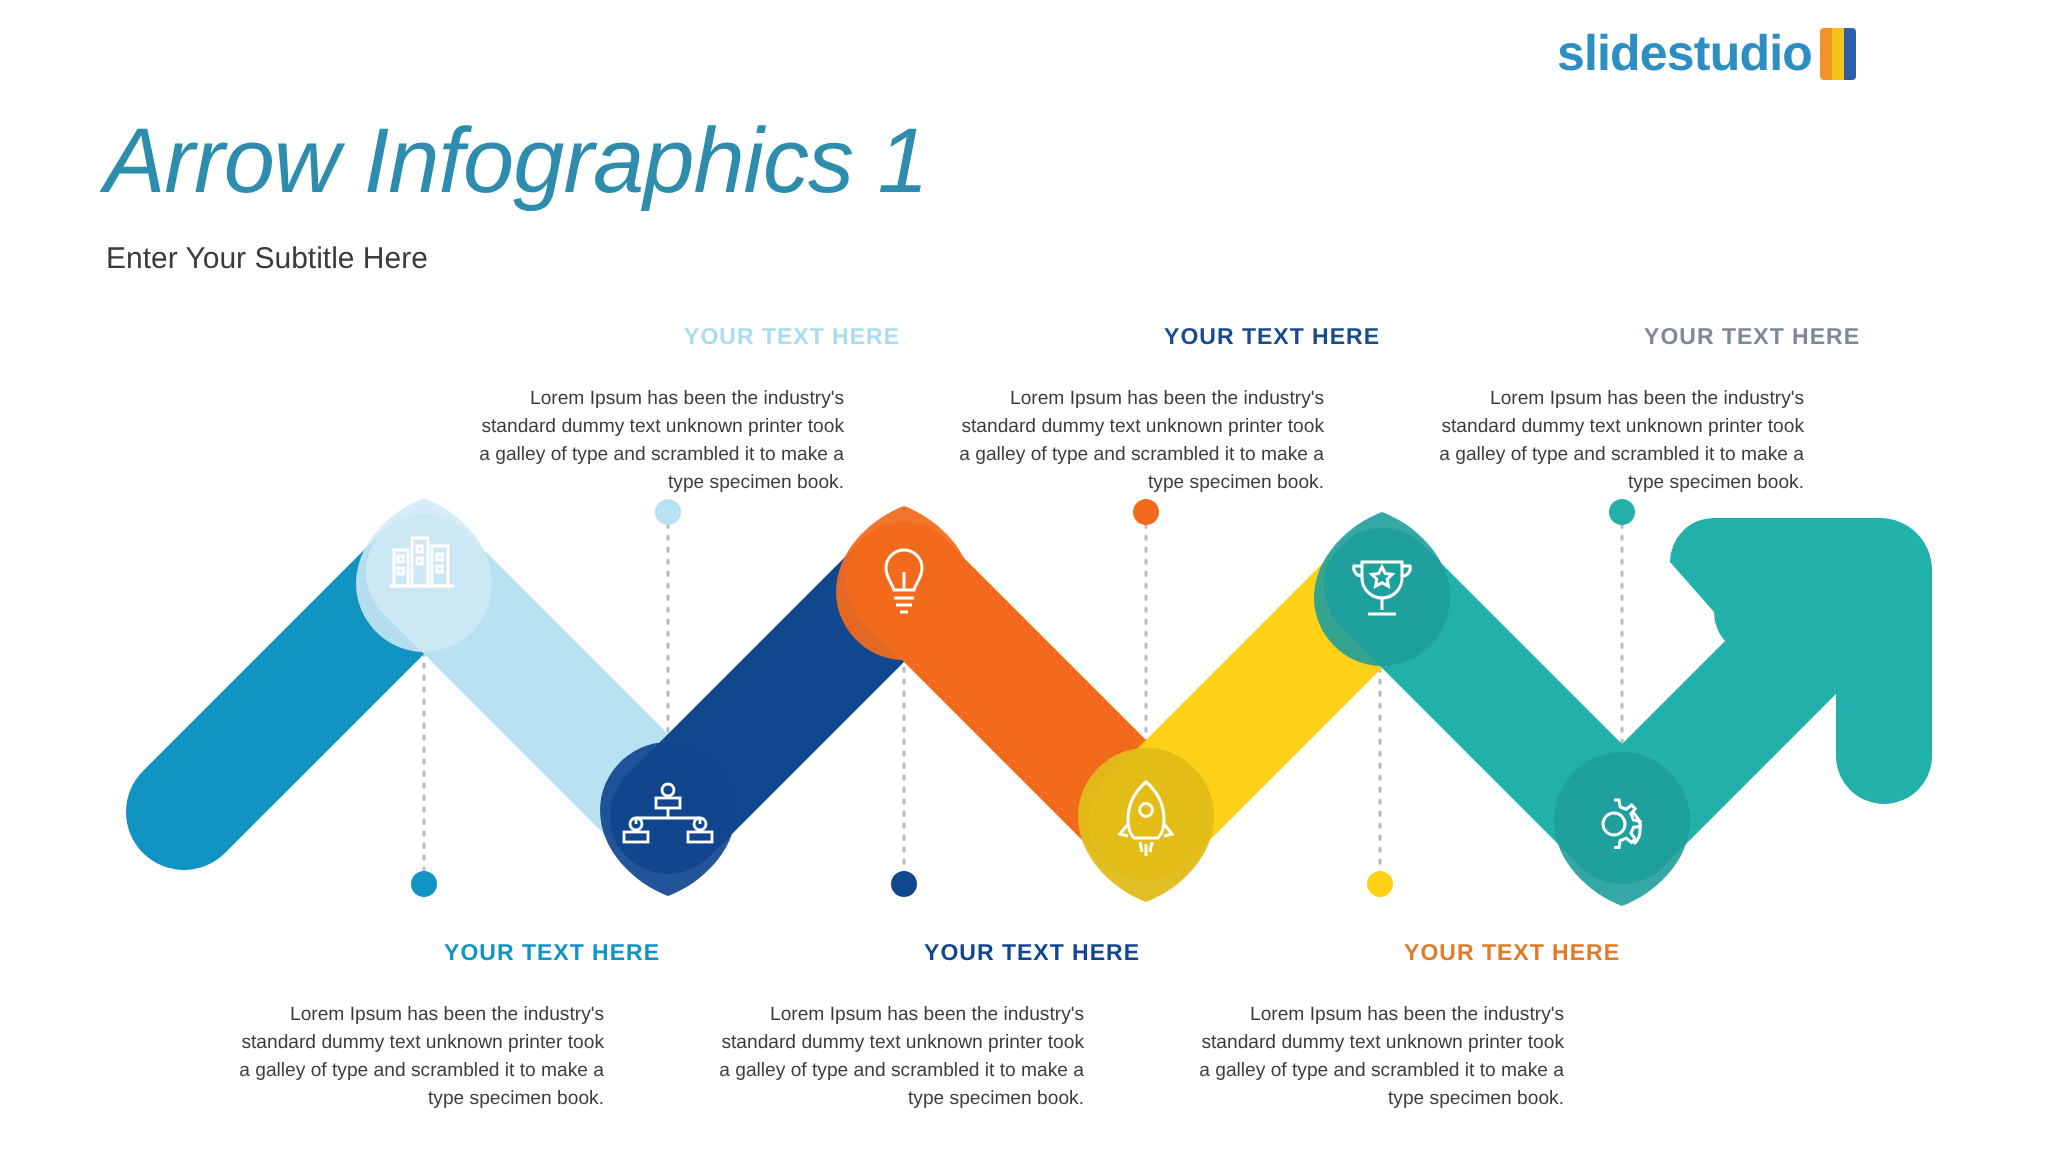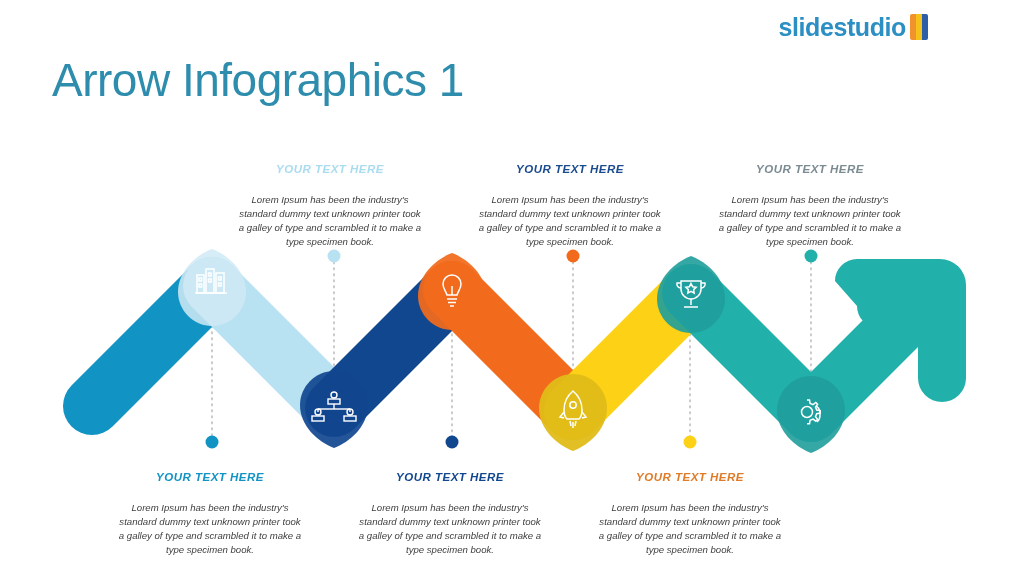--- a/index.html
+++ b/index.html
@@ -13,28 +13,28 @@
   .logo{position:absolute;right:18px;top:14px;display:flex;align-items:center;gap:4px;}
   .logo-text{font-size:25px;font-weight:700;color:#2c8fc4;letter-spacing:-0.4px;line-height:1;}
   .logo-mark{position:relative;width:20px;height:26px;}
   .logo-mark i{position:absolute;top:0;width:6px;height:26px;display:block;}
   .lm1{left:0;background:#f0932c;border-radius:2px 0 0 2px;}
   .lm2{left:6px;background:#f5c21b;}
   .lm3{left:12px;background:#2c5fa8;border-radius:0 2px 2px 0;width:7px;}
 
   
   .page-title{position:absolute;left:52px;top:57px;font-size:46px;font-weight:400;
-    color:#2e8dad;letter-spacing:-0.5px;line-height:1;}
+    color:#2e8dad;letter-spacing:-0.5px;line-height:1;font-style:italic;}
   .page-subtitle{position:absolute;left:53px;top:122px;font-size:15px;color:#3b3b3b;line-height:1;}
 
   
   #arrow-svg{position:absolute;left:0;top:150px;width:1024px;height:320px;}
 
   
-  .txt-block{position:absolute;width:240px;text-align:center;font-style:italic;}
+  .txt-block{position:absolute;width:240px;text-align:right;}
   .txt-head{font-size:11.5px;font-weight:700;letter-spacing:0.5px;margin:0 0 5px 0;line-height:1.2;}
   .txt-body{font-size:9.6px;color:#3d3d3d;line-height:1.48;margin:16px;padding:0 12px;}
 
   .tb-top1{left:210px;top:163px;}
   .tb-top2{left:450px;top:163px;}
   .tb-top3{left:690px;top:163px;}
   .tb-bot1{left:90px;top:471px;}
   .tb-bot2{left:330px;top:471px;}
   .tb-bot3{left:570px;top:471px;}
 </style>
@@ -46,20 +46,21 @@
   <div class="logo">
     <div class="logo-text">slidestudio</div>
     <div class="logo-mark">
       <i class="lm1"></i>
         <i class="lm2"></i>
         <i class="lm3"></i>
     </div>
   </div>
 
   <div class="page-title">Arrow Infographics 1</div>
+  <div class="page-subtitle">Enter Your Subtitle Here</div>
 
   <svg id="arrow-svg" viewBox="0 0 1024 320">
     <defs>
 
       <g id="tear-up">
         <path d="M0,-34 C19,-34 34,-19 34,0 C34,19 19,34 0,34 C-19,34 -34,19 -34,0 C-34,-19 -19,-34 0,-34 Z"></path>
       </g>
     </defs>
 
     <g stroke="#bdbdbd" stroke-width="1.6" stroke-dasharray="1.6 4.4" stroke-linecap="round">

